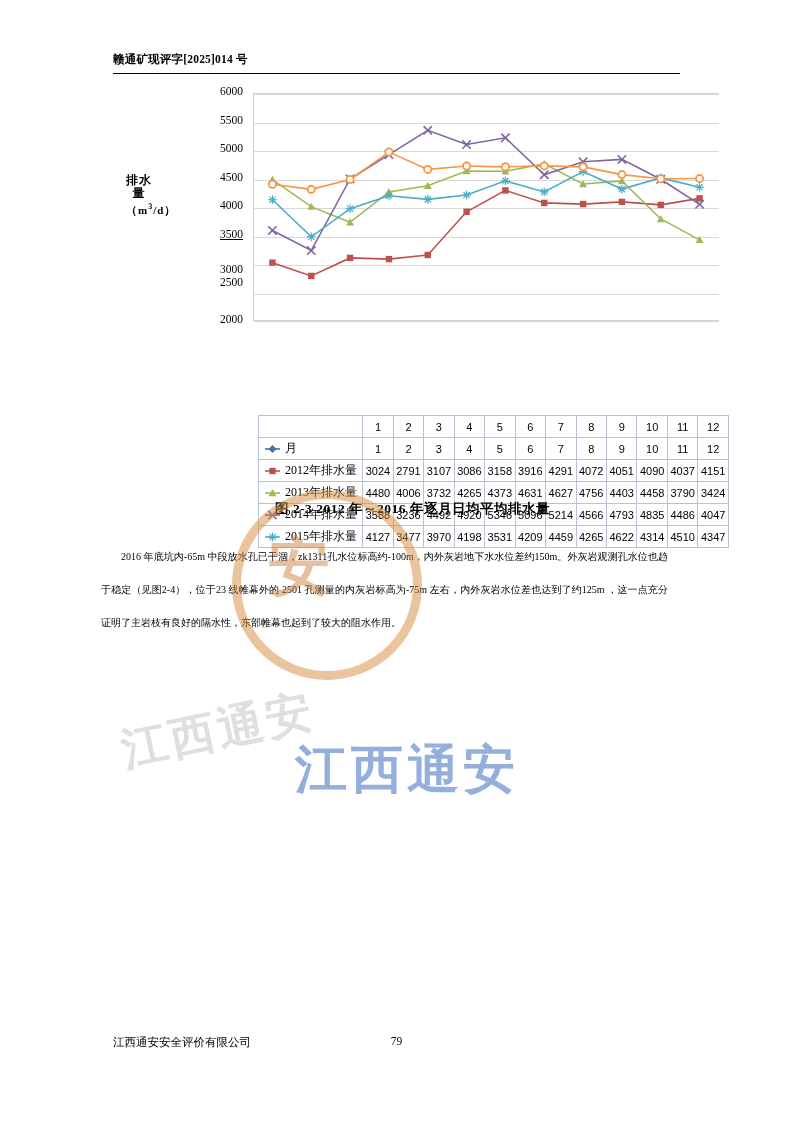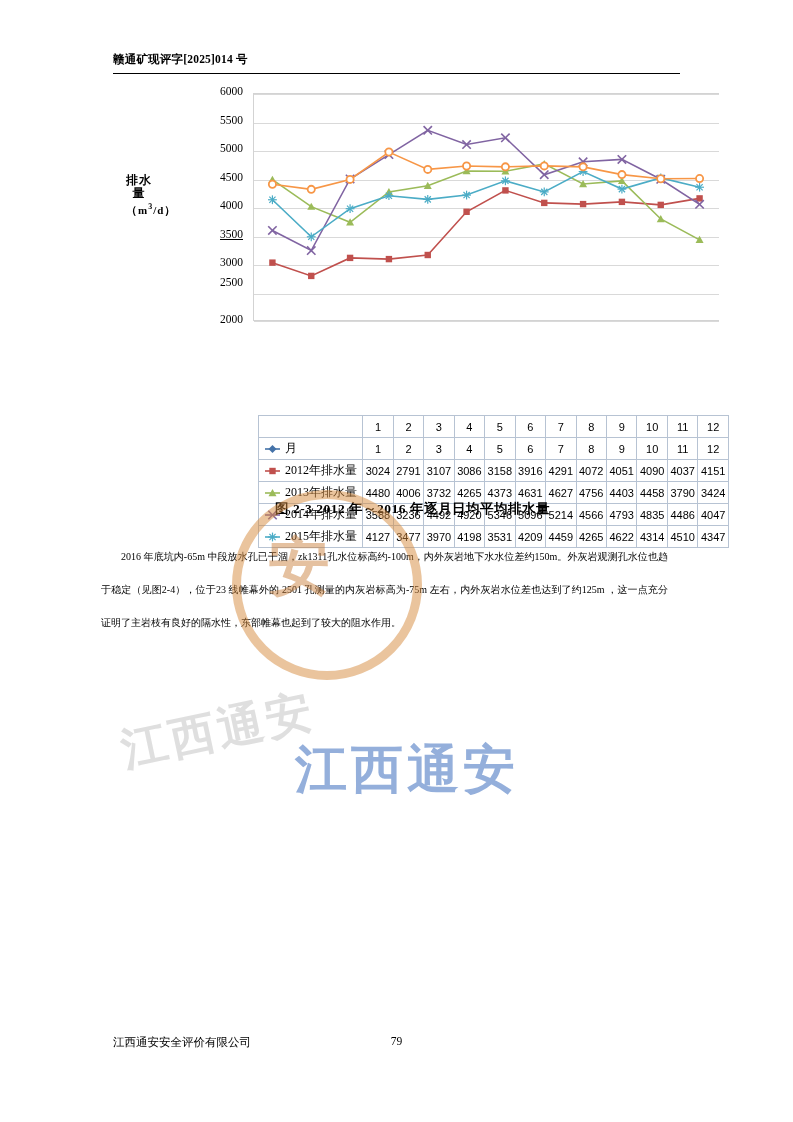--- a/index.html
+++ b/index.html
@@ -238,21 +238,21 @@
 
   <div class="chart-wrap">
     <div class="plot-area">
       <div class="y-axis-title">
         <span>排水量</span><br>
         <span style="font-size:11px;">（m<sup>3</sup>/d）</span>
       </div>
       <div class="ylabels">
         <span style="top:228px;">2000</span>
         <span style="top:191px;">2500</span>
-        <span style="top:171px;text-align:center;">3000</span>
+        <span style="top:178px;text-align:center;">3000</span>
         <span style="top:142.5px;text-decoration:underline;">3500</span>
         <span style="top:114px;">4000</span>
         <span style="top:85.5px;">4500</span>
         <span style="top:57px;">5000</span>
         <span style="top:28.5px;">5500</span>
         <span style="top:0px;">6000</span>
       </div>
       <div class="grid">
         <div class="gridline" style="top:0px;"></div>
         <div class="gridline" style="top:28.5px;"></div>

